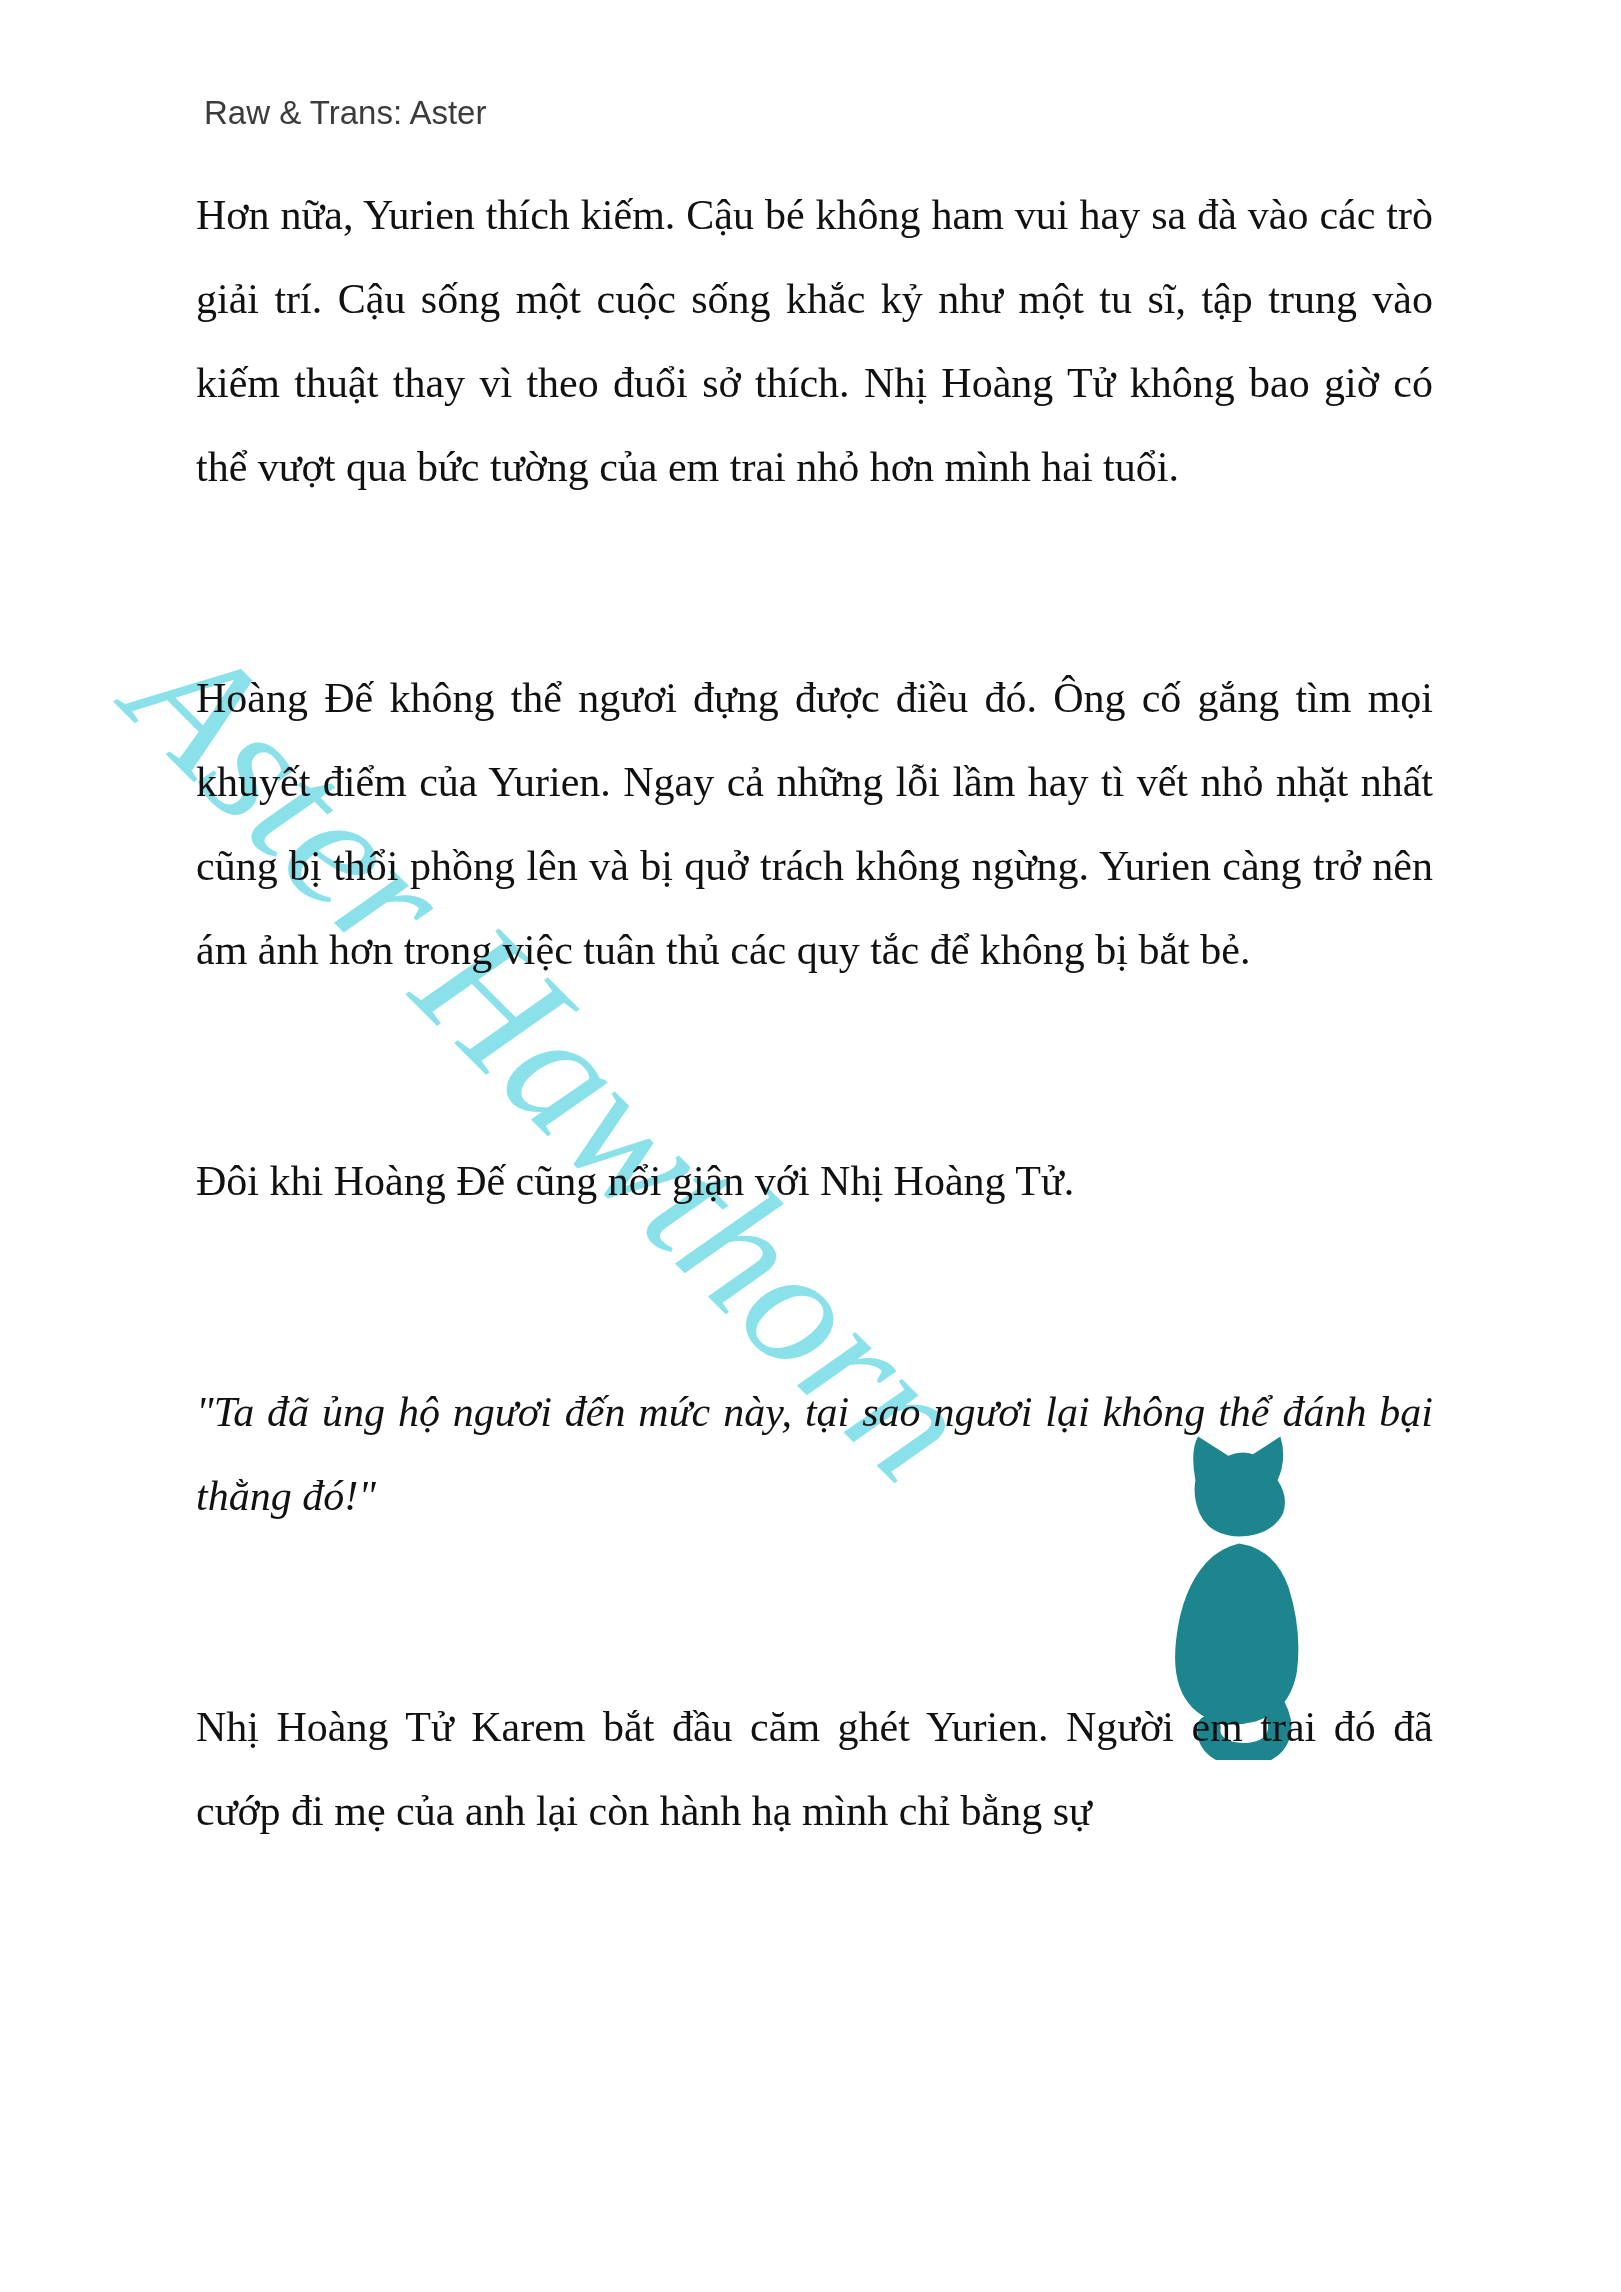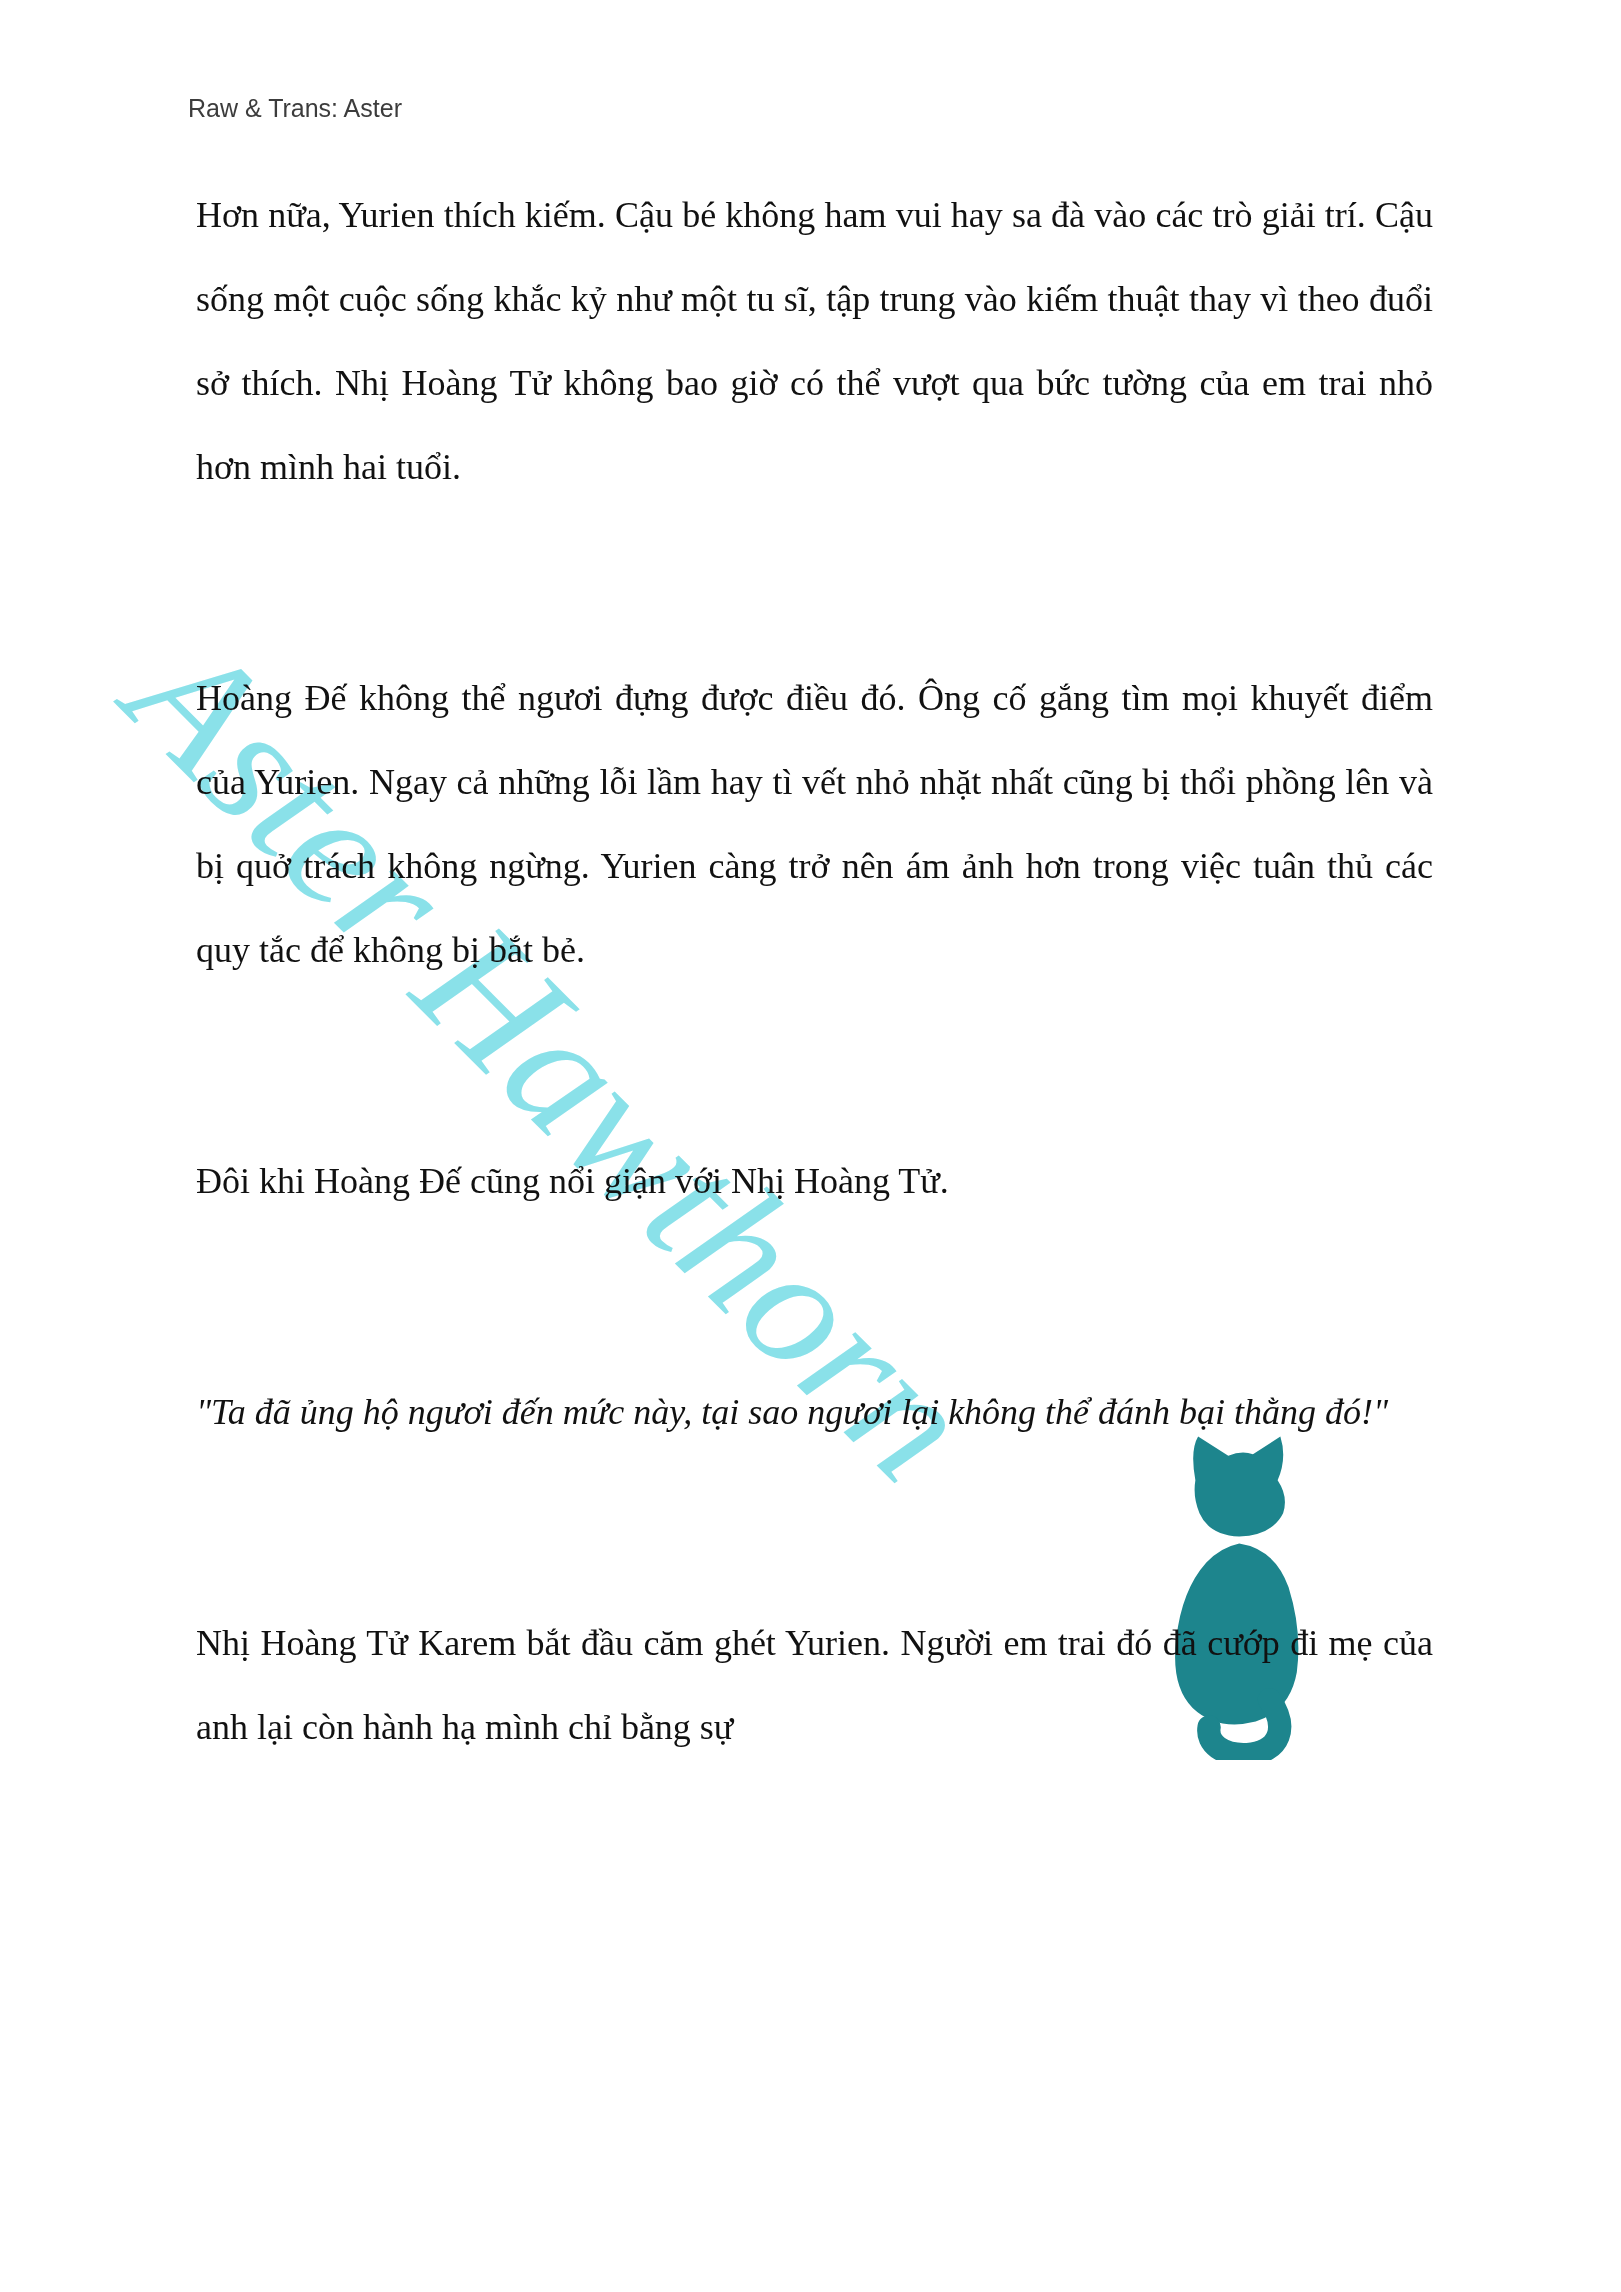--- a/index.html
+++ b/index.html
@@ -10,24 +10,24 @@
   .page {
     position: relative;
     width: 1621px;
     height: 2293px;
     background: #ffffff;
     overflow: hidden;
     font-family: "Liberation Serif", "DejaVu Serif", serif;
   }
   .header-credit {
     position: absolute;
-    left: 188px;
+    left: 204px;
     top: 94px;
     font-family: "Liberation Sans", "DejaVu Sans", sans-serif;
-    font-size: 25px;
+    font-size: 33px;
     color: #3c3c3c;
     z-index: 3;
   }
   .watermark {
     position: absolute;
     left: 230px;
     top: 598px;
     font-family: "Liberation Serif", "DejaVu Serif", serif;
     font-style: italic;
     font-size: 172px;
@@ -48,21 +48,21 @@
   }
   .content {
     position: absolute;
     left: 196px;
     top: 173px;
     width: 1237px;
     z-index: 2;
   }
   .para {
     margin: 0 0 147px 0;
-    font-size: 36px;
+    font-size: 42px;
     line-height: 84px;
     color: #111111;
     text-align: justify;
   }
   .para.italic {
     font-style: italic;
   }
 </style>
 </head>
 <body>

